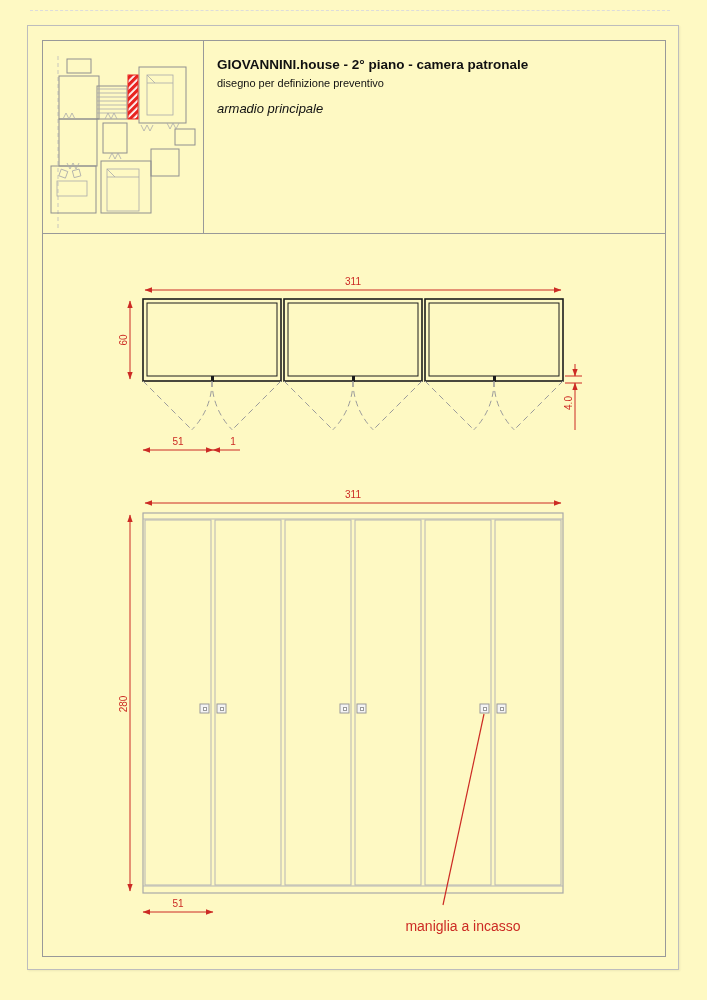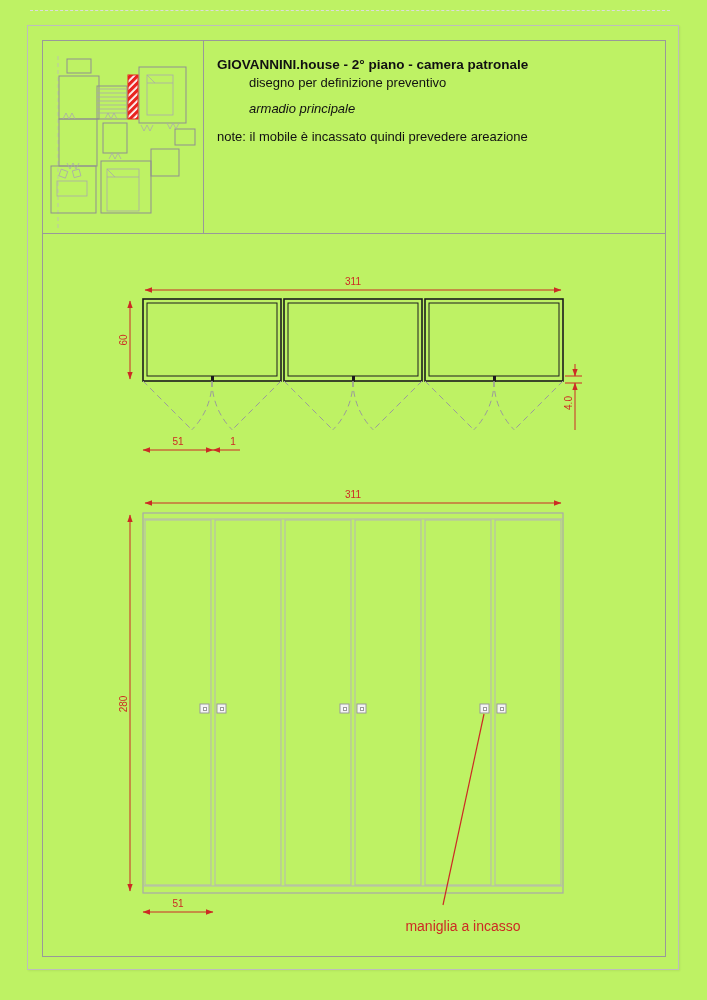--- a/index.html
+++ b/index.html
@@ -9,43 +9,43 @@
     --line_gray:#a8a8a8;
     --line_light:#b5b5b5;
     --frame_gray:#999999;
   }
   *{margin:0;padding:0;box-sizing:border-box;}
   html,body{background:#ffffff;}
   body{
     font-family:"Liberation Sans", sans-serif;
     width:707px;height:1000px;position:relative;overflow:hidden;color:#111;
   }
-  .page{position:absolute;left:0;top:0;width:707px;height:1000px;background:#bef264;}
+  .page{position:absolute;left:0;top:0;width:707px;height:1000px;background:#fef9c3;}
   .scan-line{position:absolute;left:30px;top:10px;width:640px;border-top:1px dashed #dcdcdc;}
   .sheet-border{
     position:absolute;left:27px;top:25px;width:652px;height:945px;
     border:1px solid #bdbdbd;box-shadow:1px 1px 2px rgba(0,0,0,.07);
   }
   .frame{
     position:absolute;left:42px;top:40px;width:624px;height:917px;
     border:1px solid var(--frame_gray);
   }
   .title-block{
     position:absolute;left:0;top:0;width:100%;height:193px;
     border-bottom:1px solid var(--frame_gray);display:flex;
   }
   .tb-left{
     width:161px;height:100%;border-right:1px solid var(--frame_gray);
     position:relative;flex:0 0 161px;
   }
   .tb-left svg{position:absolute;left:0;top:0;}
   .tb-right{flex:1;padding:15px 10px 0 13px;}
   .tb-title{font-size:13.5px;font-weight:bold;line-height:18px;}
-  .tb-subtitle{font-size:13px;line-height:18px;margin-left:32px;}
-  .tb-italic{font-size:13px;font-style:italic;line-height:18px;margin-left:32px;}
+  .tb-subtitle{font-size:11px;line-height:18px;}
+  .tb-italic{font-size:13px;font-style:italic;line-height:18px;}
   .tb-note{font-size:13px;line-height:18px;}
   .sp-sm{height:8px;}
   .sp-md{height:10px;}
   .drawing-svg{position:absolute;left:42px;top:233px;}
 
   
   .blk{stroke:var(--line_black);fill:none;stroke-width:1.6;}
   .blk-thin{stroke:var(--line_black);fill:none;stroke-width:1;}
   .tick{fill:var(--line_black);}
   .swing{stroke:#9b9b9b;fill:none;stroke-width:1;stroke-dasharray:6 4;}
@@ -136,21 +136,20 @@
 
           <rect class="tp-red" x="85" y="34" width="10" height="44" fill="url(#redhatch)"></rect>
         </svg>
       </div>
       <div class="tb-right">
         <div class="tb-title">GIOVANNINI.house - 2° piano - camera patronale</div>
         <div class="tb-subtitle">disegno per definizione preventivo</div>
         <div class="sp-sm"></div>
         <div class="tb-italic">armadio principale</div>
         <div class="sp-md"></div>
-        <div class="tb-note">note: il mobile è incassato quindi prevedere areazione</div>
       </div>
     </div>
 
   </div>
 
   <svg class="drawing-svg" width="624" height="724" viewBox="0 0 624 724">
     <defs>
       <marker id="arr" viewBox="0 0 10 10" refX="9" refY="5" markerWidth="8" markerHeight="8" orient="auto-start-reverse">
         <path d="M0,1.6 L9.5,5 L0,8.4 z" fill="#cc2b24"></path>
       </marker>

